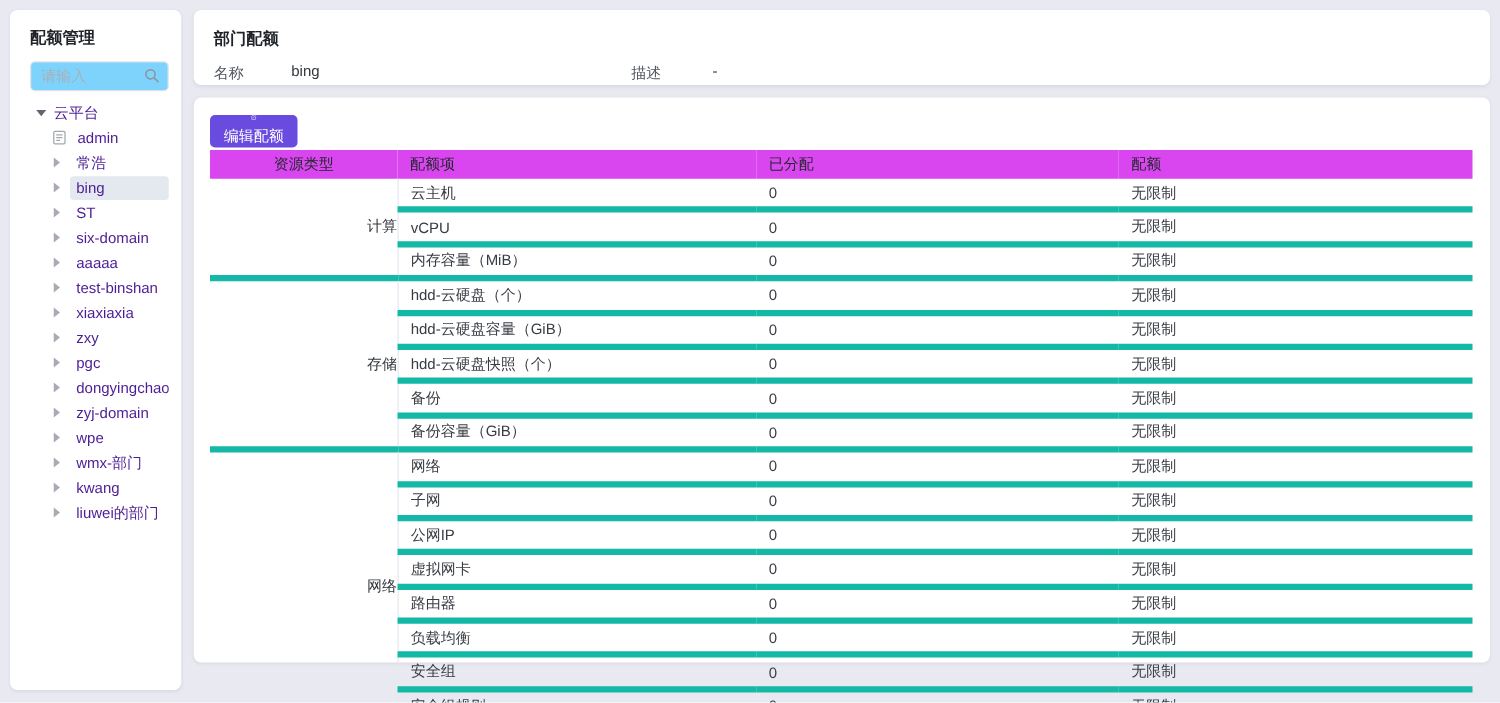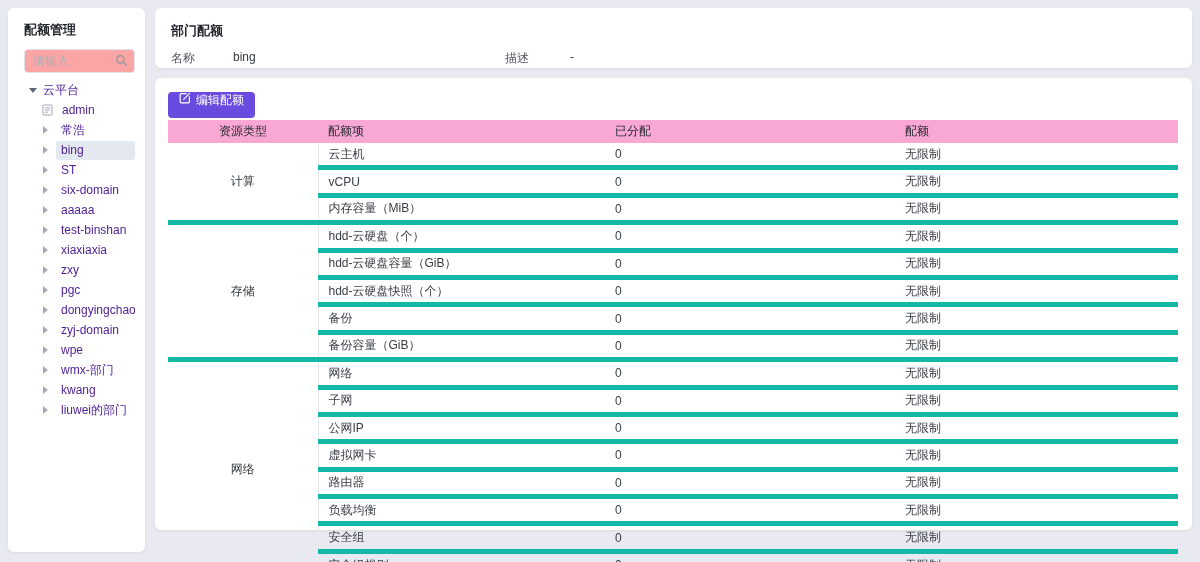--- a/index.html
+++ b/index.html
@@ -13,21 +13,21 @@
     position:absolute;background:#ffffff;border-radius:6px;
     box-shadow:0 1px 3px rgba(31,35,41,.07);
   }
 
   
   .sidebar{left:8px;top:8px;width:137px;height:544px;}
   .sidebar-title{margin:13px 10px 0 16px;font-size:13px;font-weight:bold;color:#1f2329;}
   .search-box{margin:10px 10px 0 16px;height:24px;position:relative;}
   .search-box input{
     width:100%;height:100%;box-sizing:border-box;border:1px solid #dfe2e8;border-radius:4px;
-    padding:0 24px 0 8px;font-size:12px;color:#333;outline:none;background:#fca5a5;
+    padding:0 24px 0 8px;font-size:12px;color:#333;outline:none;background:#7dd3fc;
     font-family:inherit;
   }
   .search-box input::placeholder{color:#aab0b8;}
   .search-icon{position:absolute;right:7px;top:5px;width:13px;height:13px;display:block;}
   .tree{margin-top:7px;}
   .tree-row{height:20px;display:flex;align-items:center;cursor:pointer;color:#4c1d95;}
   .tree-root{padding-left:21px;}
   .tree-item{padding-left:35px;padding-right:10px;}
   .caret-slot{width:9px;display:flex;align-items:center;flex:none;}
   .caret-down{width:0;height:0;border-left:4px solid transparent;border-right:4px solid transparent;border-top:5px solid #5f6672;}
@@ -44,32 +44,32 @@
   .info-label{position:absolute;top:42px;color:#50555e;}
   .info-value{position:absolute;top:42px;color:#33373d;}
   .name-label{left:16px;}  .name-value{left:78px;}
   .desc-label{left:350px;} .desc-value{left:415px;}
 
   
   .maincard{left:155px;top:78px;width:1037px;height:452px;}
   .edit-btn{
     position:absolute;left:13px;top:14px;height:26px;padding:0 11px;
     background:#6a4be0;color:#fff;border:none;border-radius:4px;font-size:12px;
-    display:flex;gap:5px;cursor:pointer;font-family:inherit;
+    display:flex;align-items:center;gap:5px;cursor:pointer;font-family:inherit;flex-direction:column;
   }
   .edit-btn svg{display:block;}
   .table-wrap{position:absolute;left:13px;right:14px;top:42px;}
   table{width:100%;border-collapse:collapse;table-layout:fixed;font-size:12px;}
   thead th{
-    height:23px;background:#f9a8d4;font-weight:normal;color:#24282e;
+    height:23px;background:#d946ef;font-weight:normal;color:#24282e;
     text-align:left;padding:0 0 0 10px;
   }
   thead th.group-col{text-align:center;padding:0;}
   tbody td{height:22.4px;border-bottom:5px solid #14b8a6;padding:0 0 0 10px;color:#383d44;}
-  td.group-cell{text-align:center;padding:0;border-right:1px solid #e7e9ef;color:#33373d;}
+  td.group-cell{text-align:right;padding:0;border-right:1px solid #e7e9ef;color:#33373d;}
 </style>
 </head>
 <body>
 
 <div class="card sidebar">
   <div class="sidebar-title">配额管理</div>
   <div class="search-box">
     <input type="text" placeholder="请输入" style="">
     <svg class="search-icon" viewBox="0 0 13 13">
       <circle cx="5.4" cy="5.4" r="3.7" fill="none" stroke="#8d939c" stroke-width="1.2"></circle>

